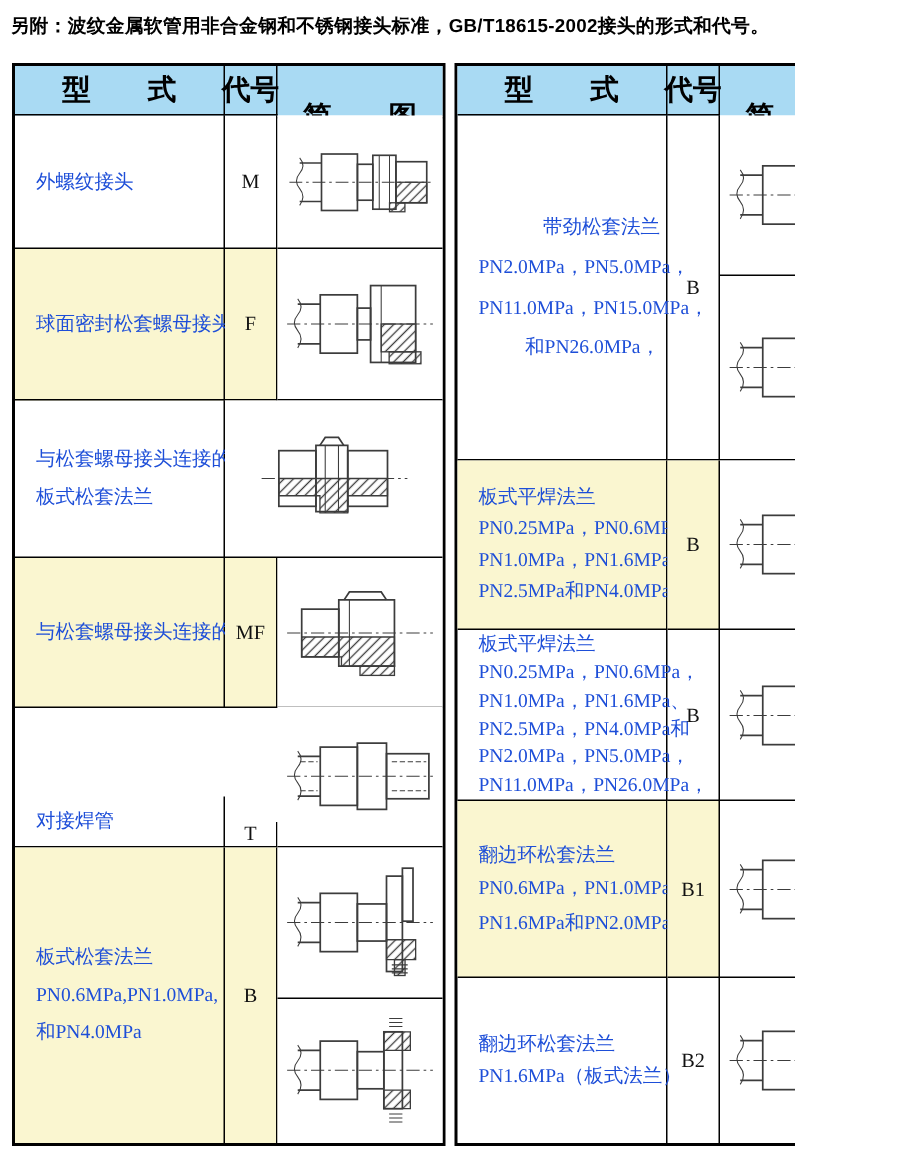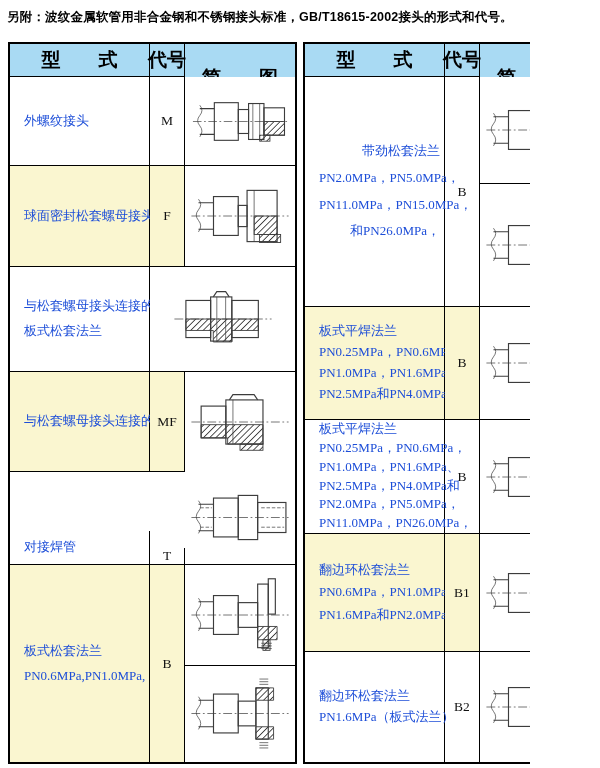--- a/index.html
+++ b/index.html
@@ -183,20 +183,21 @@
                 <path d="M84 34 H110 M84 56 H110" stroke="#3c3c3c" stroke-width="0.8" fill="none" stroke-dasharray="4 2"></path>
                 <path d="M15 34 H28 M15 56 H28" stroke="#3c3c3c" stroke-width="0.8" fill="none" stroke-dasharray="4 2"></path>
               </svg>
             </div>
           </div>
         </div>
         <div class="row" style="height: 197px;">
           <div class="cell type hl" style="line-height: 1.9;">
             <div class="tline">板式松套法兰</div>
             <div class="tline">PN0.6MPa,PN1.0MPa,</div>
+            <div class="tline">和PN4.0MPa</div>
           </div>
           <div class="cell code hl">B</div>
           <div class="cell diag">
             <div class="subdiag" style="height: 100px;">
               <svg width="106" height="86" viewBox="0 0 120 90" preserveAspectRatio="xMidYMid meet">
                 <defs>
                   <pattern id="h6" patternUnits="userSpaceOnUse" width="5" height="5" patternTransform="rotate(45)">
                     <line x1="2.5" y1="0" x2="2.5" y2="5" stroke="#3c3c3c" stroke-width="1"></line>
                   </pattern>
                 </defs>

